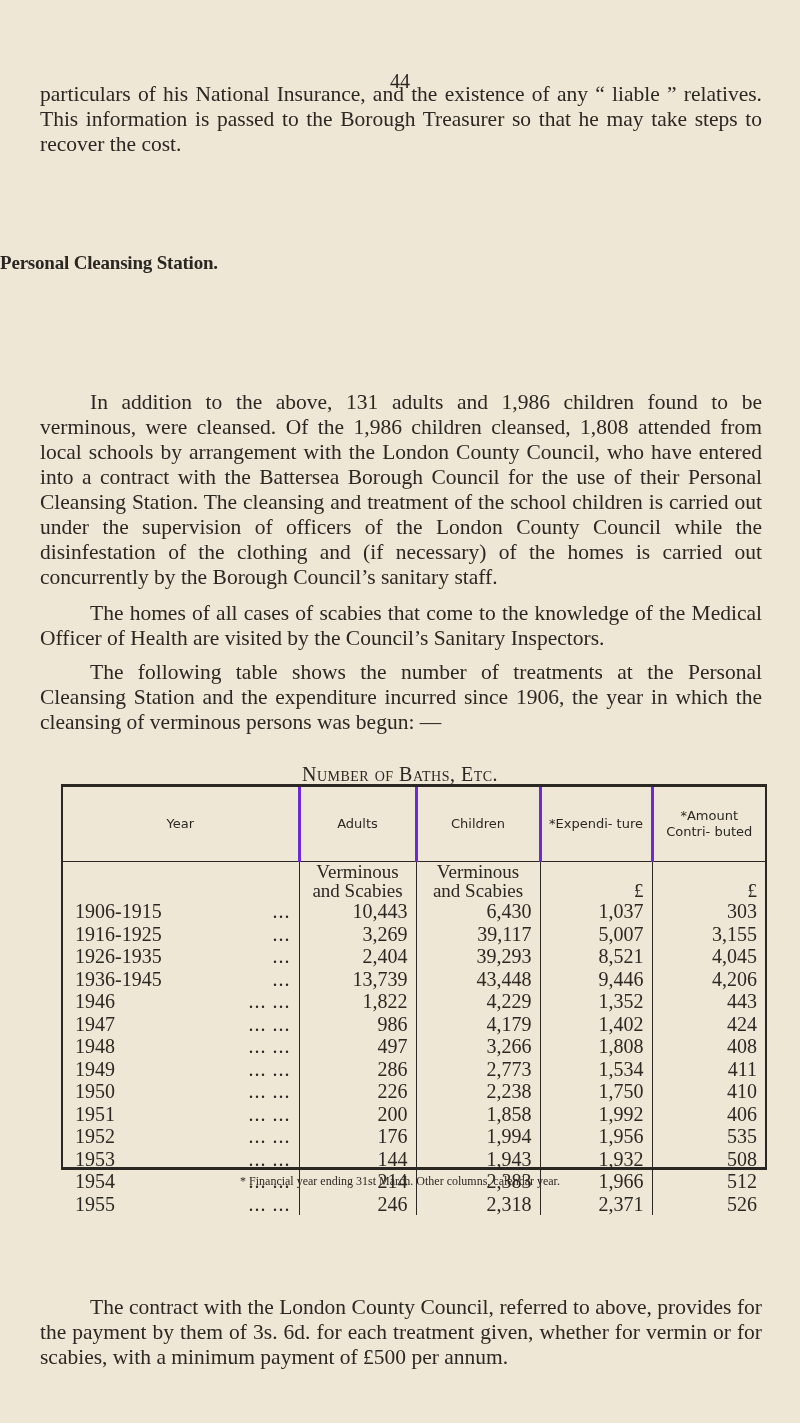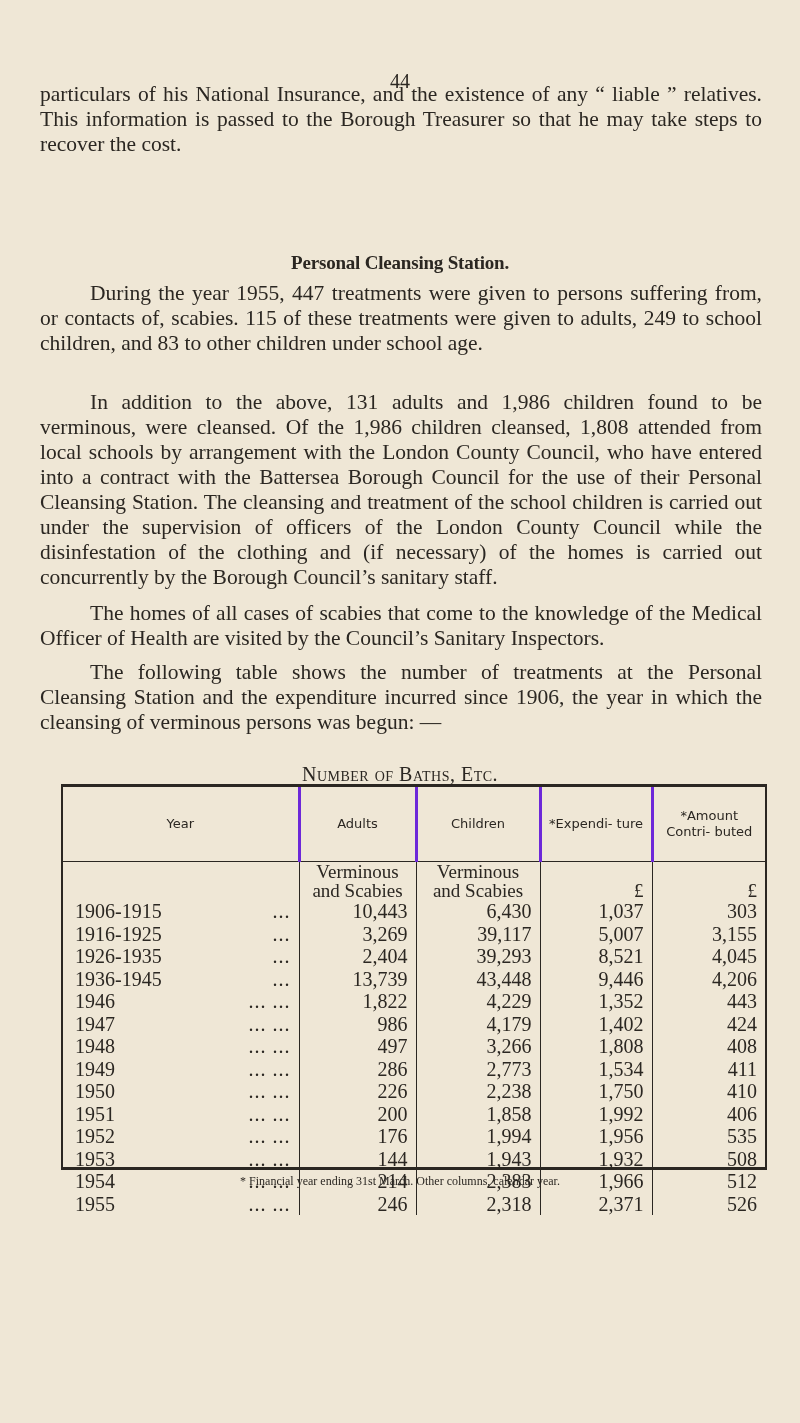--- a/index.html
+++ b/index.html
@@ -12,21 +12,21 @@
   }
   .page { position: absolute; left: 0; top: 0; width: 800px; height: 1423px; }
   .page-number { position: absolute; top: 30px; left: 0; width: 800px; text-align: center; font-size: 20px; margin-top: 40px; }
   .para {
     position: absolute; left: 40px; width: 722px;
     font-size: 21.5px; line-height: 25px; text-align: justify;
     margin: 0;
   }
   .para.indent { text-indent: 50px; }
   .heading {
-    position: absolute; left: 0; width: 800px; text-align: center;
+    position: absolute; left: 0; width: 800px; 
     font-weight: bold; font-size: 19px; top: 252px; letter-spacing: -0.2px;
   }
   .table-title {
     position: absolute; left: 0; width: 800px; text-align: center; top: 763px;
     font-size: 20px; font-variant: small-caps; letter-spacing: 0.5px;
   }
   .table-wrap {
     position: absolute; left: 61px; top: 784px; width: 702px; height: 380px;
     border-top: 3px solid #2b2722;
     border-bottom: 3px solid #2b2722;
@@ -60,21 +60,20 @@
 </head>
 <body>
 
 <div class="page">
   <div class="page-number">44</div>
 
   <p class="para" style="top:82px;">particulars of his National Insurance, and the existence of any “ liable ” relatives. This information is passed to the Borough Treasurer so that he may take steps to recover the cost.</p>
 
   <div class="heading">Personal Cleansing Station.</div>
 
-  <p class="para indent" style="top:281px;">During the year 1955, 447 treatments were given to persons suffering from, or contacts of, scabies. 115 of these treatments were given to adults, 249 to school children, and 83 to other children under school age.</p>
   <p class="para indent" style="top:390px;">In addition to the above, 131 adults and 1,986 children found to be verminous, were cleansed. Of the 1,986 children cleansed, 1,808 attended from local schools by arrangement with the London County Council, who have entered into a contract with the Battersea Borough Council for the use of their Personal Cleansing Station. The cleansing and treatment of the school children is carried out under the supervision of officers of the London County Council while the disinfestation of the clothing and (if necessary) of the homes is carried out concurrently by the Borough Council’s sanitary staff.</p>
   <p class="para indent" style="top:601px;">The homes of all cases of scabies that come to the knowledge of the Medical Officer of Health are visited by the Council’s Sanitary Inspectors.</p>
   <p class="para indent" style="top:660px;">The following table shows the number of treatments at the Personal Cleansing Station and the expenditure incurred since 1906, the year in which the cleansing of verminous persons was begun: —</p>
 
   <div class="table-title">Number of Baths, Etc.</div>
 
   <div class="table-wrap">
     <table>
       <colgroup>
         <col style="width:236px">
@@ -221,13 +220,14 @@
             <span class="cell-row">512</span>
             <span class="cell-row">526</span>
           </td>
         </tr>
       </tbody>
     </table>
   </div>
 
   <div class="footnote">* Financial year ending 31st March. Other columns, calendar year.</div>
 
+  <p class="para indent" style="top:1295px;">The contract with the London County Council, referred to above, provides for the payment by them of 3s. 6d. for each treatment given, whether for vermin or for scabies, with a minimum payment of £500 per annum.</p>
 </div>
 
 </body></html>

